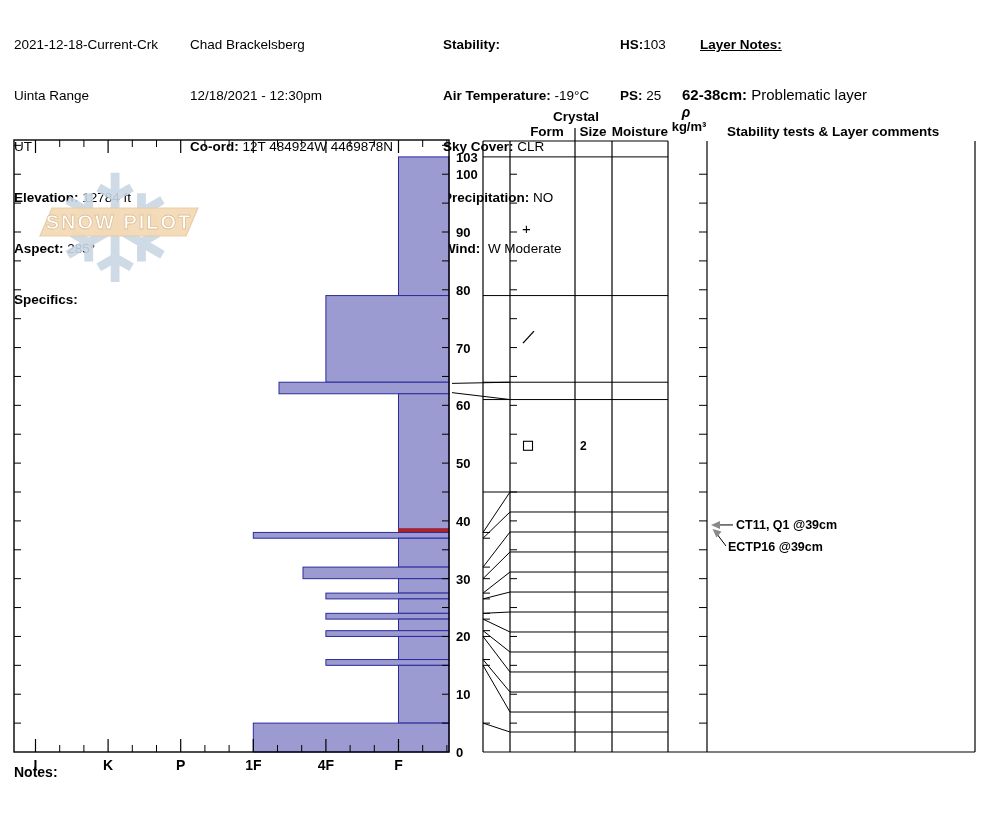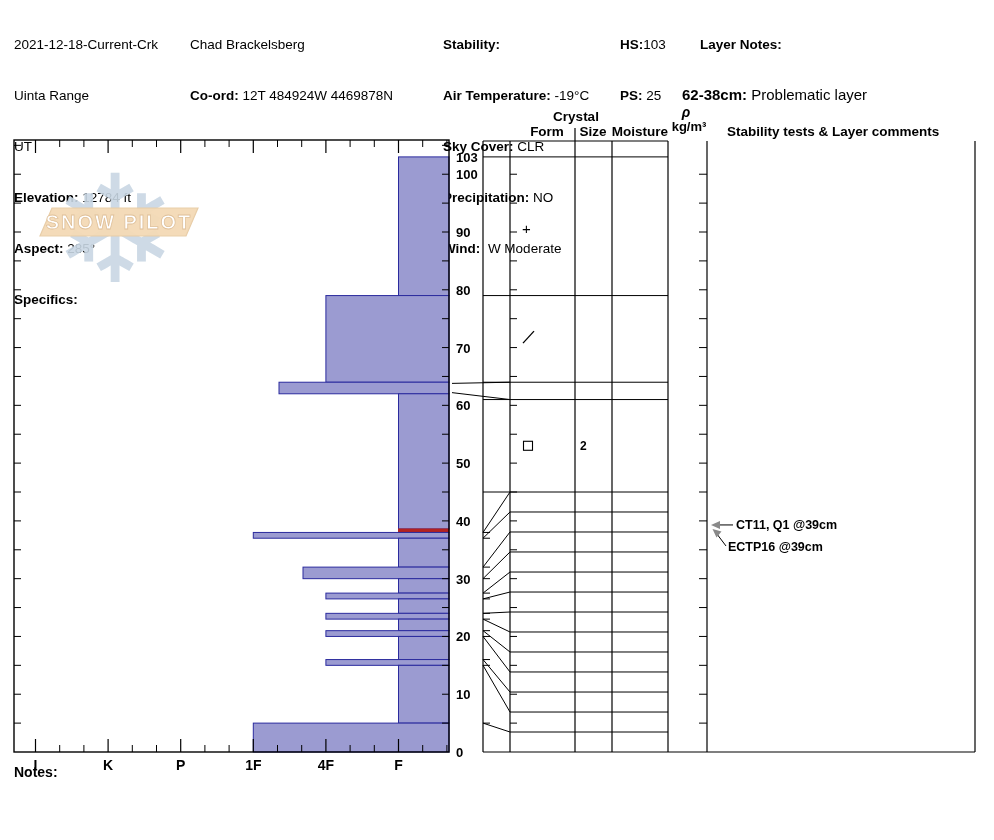--- a/index.html
+++ b/index.html
@@ -1,38 +1,39 @@
 <!DOCTYPE html>
 <html><head>
 <meta charset="utf-8">
 <style>
   html,body{margin:0;padding:0;background:#ffffff;width:994px;height:840px;overflow:hidden;}
   body{position:relative;font-family:"Liberation Sans",sans-serif;color:#000;}
   .col{position:absolute;top:2px;font-size:13.5px;line-height:17px;white-space:pre;}
   .col b{font-weight:bold;}
   .c1{left:14px}.c2{left:190px}.c3{left:443px}.c4{left:620px}.c5{left:682px}
-  .c5 .l1{padding-left:18px;}
+  .c5 .l1{padding-left:18px;text-decoration:underline;}
   .c5 .l2{font-size:15px;line-height:15px;}
   .notes{position:absolute;left:14px;top:764px;font-size:14px;font-weight:bold;}
   svg{position:absolute;left:0;top:0;}
   text{font-family:"Liberation Sans",sans-serif;}
 </style>
 </head>
 <body>
 
 <div class="col c1">
   <div><b></b><span>2021-12-18-Current-Crk</span></div>
   <div><b></b><span>Uinta Range</span></div>
   <div><b></b><span>UT</span></div>
   <div><b>Elevation:</b><span> 12784 ft</span></div>
   <div><b>Aspect:</b><span> 285°</span></div>
   <div><b>Specifics:</b><span></span></div>
 </div>
 <div class="col c2">
   <div><b></b><span>Chad Brackelsberg</span></div>
+  <div><b></b><span>12/18/2021 - 12:30pm</span></div>
   <div><b>Co-ord:</b><span> 12T 484924W 4469878N</span></div>
 </div>
 <div class="col c3">
   <div><b>Stability:</b><span></span></div>
   <div><b>Air Temperature:</b><span> -19°C</span></div>
   <div><b>Sky Cover:</b><span> CLR</span></div>
   <div><b>Precipitation:</b><span> NO</span></div>
   <div><b>Wind:</b><span>  W Moderate</span></div>
 </div>
 <div class="col c4">

